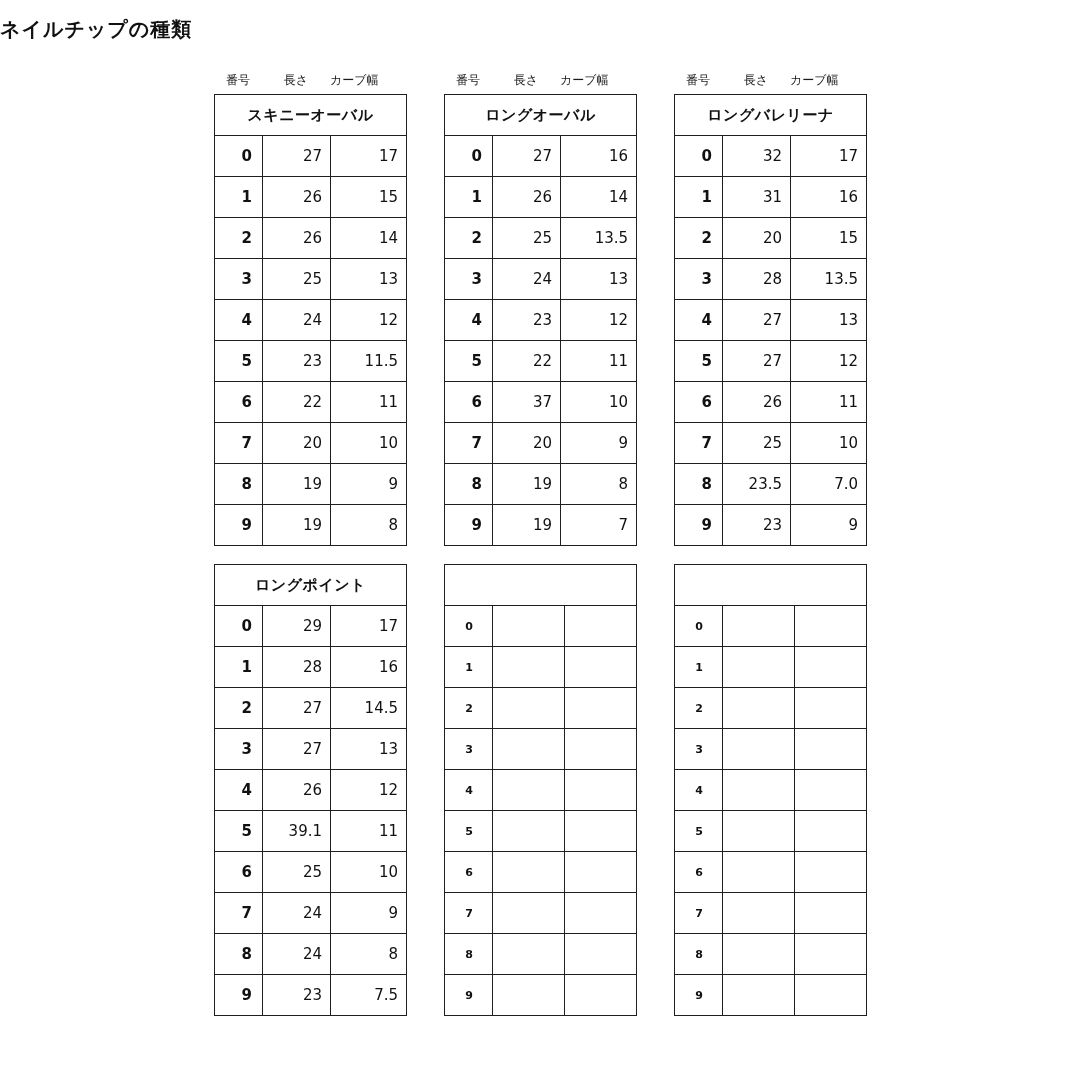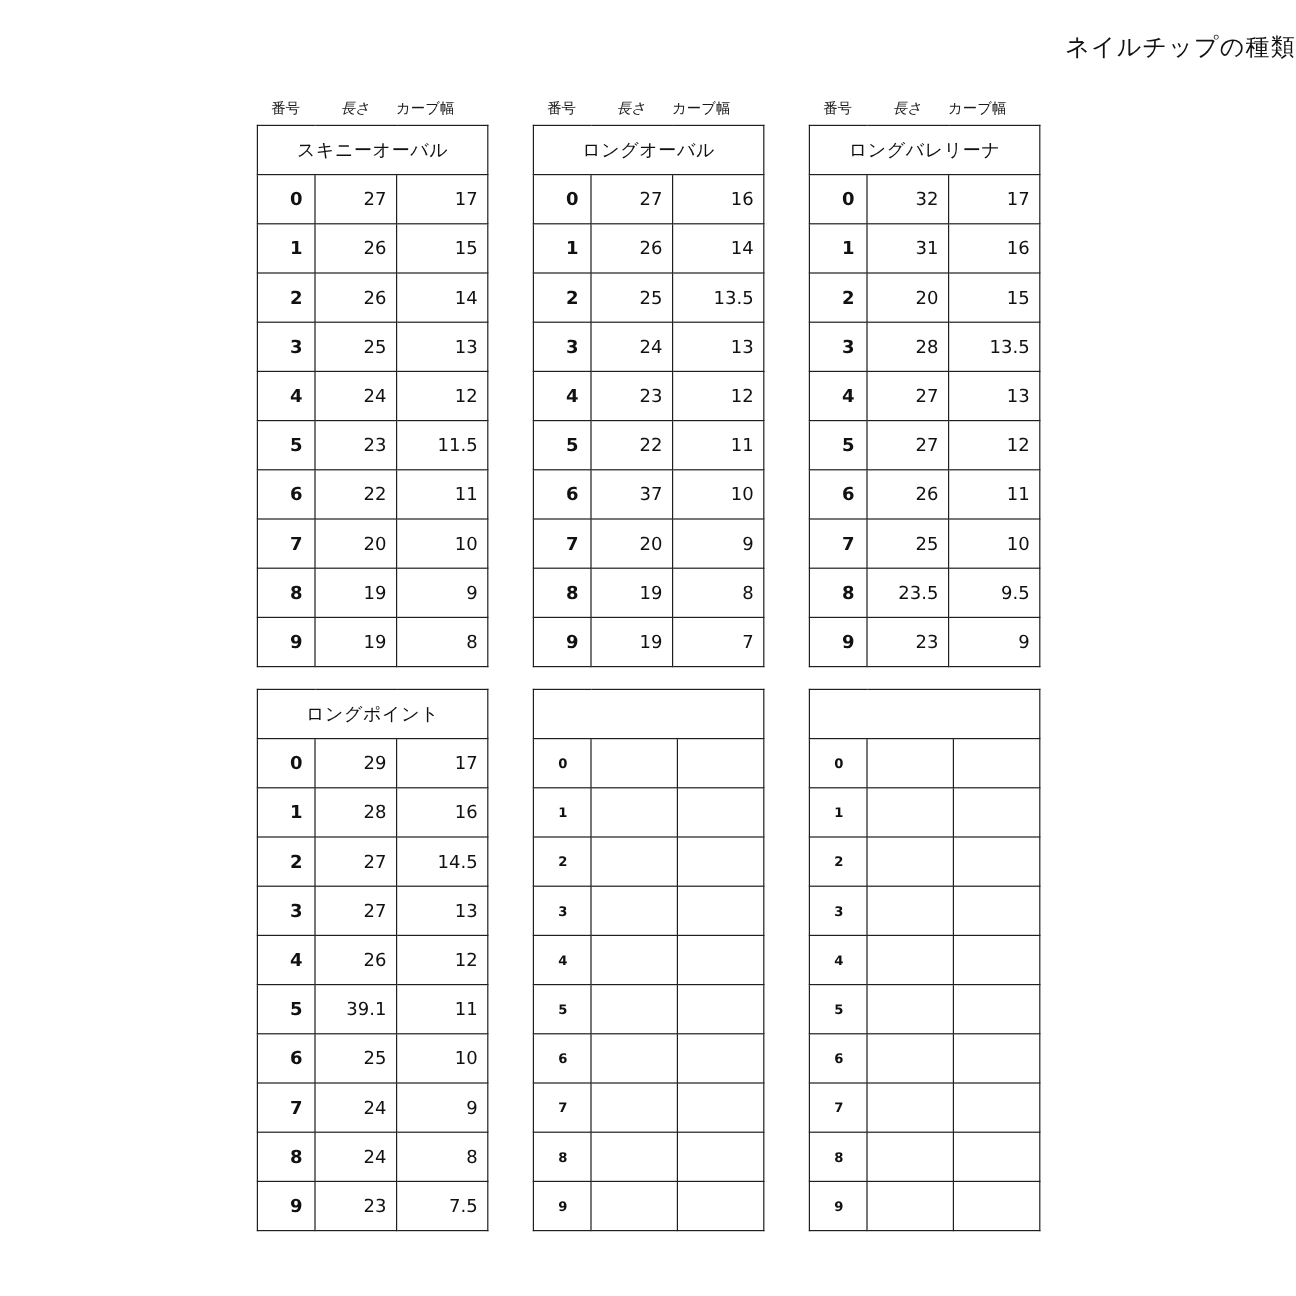--- a/index.html
+++ b/index.html
@@ -6,62 +6,62 @@
     margin: 0;
     padding: 0;
     background: #ffffff;
     width: 1080px;
     height: 1080px;
     overflow: hidden;
     font-family: "DejaVu Sans", "Liberation Sans", sans-serif;
     color: #111111;
   }
   .page-title {
-    text-align: right;
-    font-weight: normal;
+    text-align: left;
+    font-weight: bold;
     font-size: 20px;
-    padding-top: 26px;
+    padding-top: 16px;
     letter-spacing: 1px;
   }
   .grid {
     width: 652px;
     margin: 26px auto 0 auto;
     display: grid;
     grid-template-columns: repeat(3, 192px);
     column-gap: 38px;
     row-gap: 18px;
   }
   .tgroup { width: 192px; }
   .col-headers {
     display: flex;
     align-items: flex-end;
     height: 20px;
     padding-bottom: 5px;
     font-size: 12px;
     color: #1a1a1a;
   }
   .col-headers .h-no    { width: 48px; text-align: center; }
-  .col-headers .h-len   { width: 68px; text-align: center; font-style: italic; }
+  .col-headers .h-len   { width: 68px; text-align: center; }
   .col-headers .h-curve { width: 76px; text-align: left; }
 
   table {
     border-collapse: collapse;
     width: 192px;
     table-layout: fixed;
   }
   th, td {
     border: 1px solid #1f1f1f;
     box-sizing: border-box;
     overflow: hidden;
     white-space: nowrap;
   }
   th {
     height: 41px;
     font-size: 15px;
-    font-weight: normal;
+    font-weight: bold;
     text-align: center;
     letter-spacing: 0.5px;
   }
   td {
     height: 41px;
     font-size: 15px;
     font-weight: normal;
     text-align: right;
     padding-right: 8px;
   }
@@ -291,21 +291,21 @@
             <td class="c2">11</td>
           </tr>
           <tr>
             <td class="c0">7</td>
             <td class="c1">25</td>
             <td class="c2">10</td>
           </tr>
           <tr>
             <td class="c0">8</td>
             <td class="c1">23.5</td>
-            <td class="c2">9.5</td>
+            <td class="c2">7.0</td>
           </tr>
           <tr>
             <td class="c0">9</td>
             <td class="c1">23</td>
             <td class="c2">9</td>
           </tr>
         </tbody>
     </table>
   </div>
 

